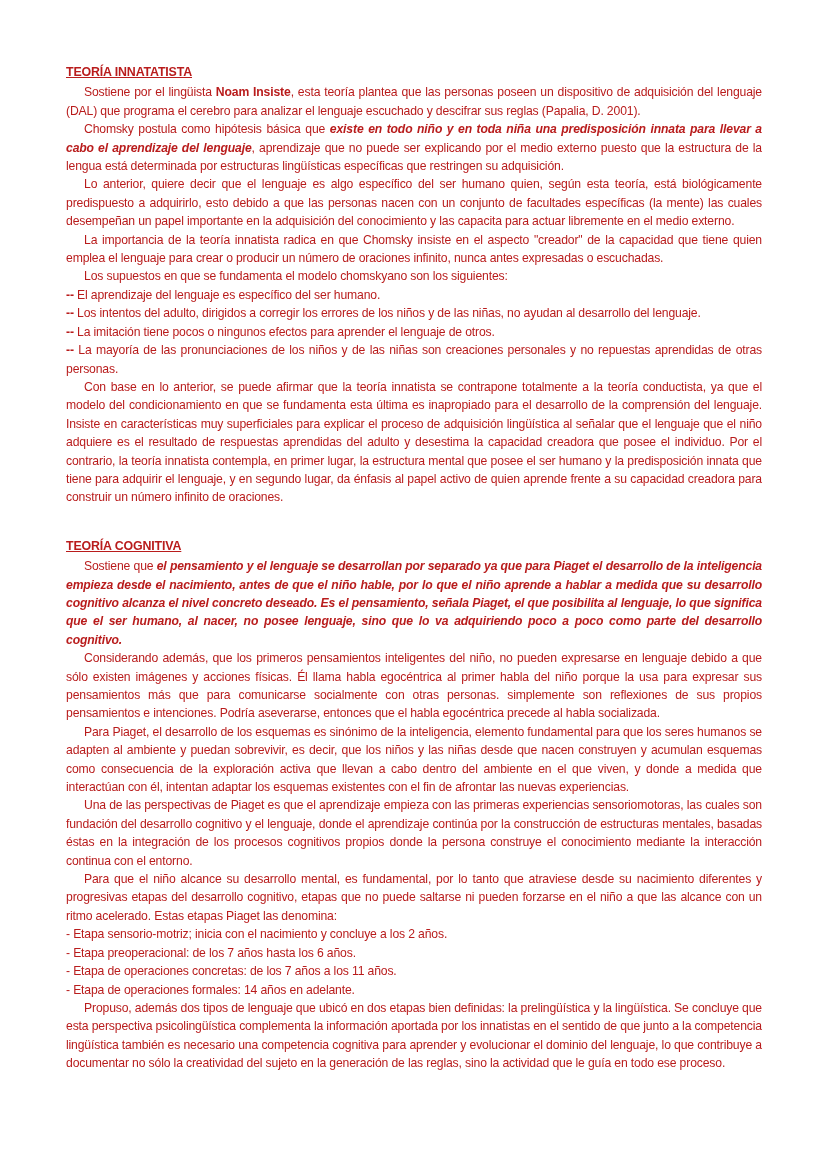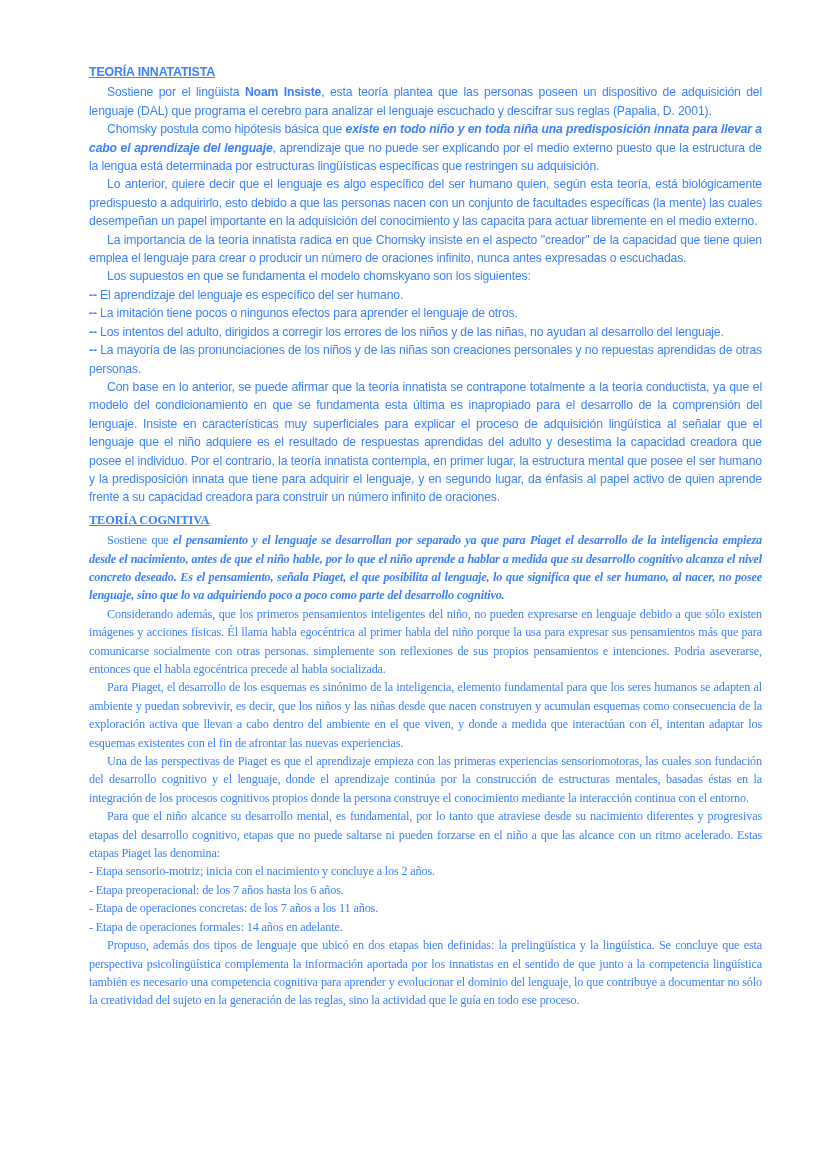--- a/index.html
+++ b/index.html
@@ -6,31 +6,31 @@
     margin: 0;
     padding: 0;
     background: #ffffff;
   }
   .page {
     position: relative;
     width: 828px;
     height: 1171px;
     background: #ffffff;
     box-sizing: border-box;
-    padding: 63px 66px 0 89px;
+    padding: 63px 66px 0 66px;
     font-family: "Liberation Sans", "DejaVu Sans", sans-serif;
     font-size: 12.2px;
     line-height: 18.4px;
     letter-spacing: -0.15px;
-    color: #3b82f6;
+    color: #b91c1c;
     text-align: justify;
     overflow: hidden;
   }
   .doc-section { margin: 0; }
-  .doc-section + .doc-section { margin-top: 4px; font-family: Liberation Serif, serif; }
+  .doc-section + .doc-section { margin-top: 30px; }
   .heading {
     font-size: 12.4px;
     font-weight: bold;
     text-decoration: underline;
     margin: 0 0 2px 0;
     text-align: left;
   }
   p {
     margin: 0;
     padding: 0;
@@ -45,22 +45,22 @@
 <main class="page">
   <div>
       <section class="doc-section">
         <h2 class="heading">TEORÍA INNATATISTA</h2>
         <p class="indent"><span>Sostiene por el lingüista </span><span class="b">Noam Insiste</span><span>, esta teoría plantea que las personas poseen un dispositivo de adquisición del lenguaje (DAL) que programa el cerebro para analizar el lenguaje escuchado y descifrar sus reglas (Papalia, D. 2001).</span></p>
         <p class="indent"><span>Chomsky postula como hipótesis básica que </span><span class="bi">existe en todo niño y en toda niña una predisposición innata para llevar a cabo el aprendizaje del lenguaje</span><span>, aprendizaje que no puede ser explicando por el medio externo puesto que la estructura de la lengua está determinada por estructuras lingüísticas específicas que restringen su adquisición.</span></p>
         <p class="indent"><span>Lo anterior, quiere decir que el lenguaje es algo específico del ser humano quien, según esta teoría, está biológicamente predispuesto a adquirirlo, esto debido a que las personas nacen con un conjunto de facultades específicas (la mente) las cuales desempeñan un papel importante en la adquisición del conocimiento y las capacita para actuar libremente en el medio externo.</span></p>
         <p class="indent"><span>La importancia de la teoría innatista radica en que Chomsky insiste en el aspecto "creador" de la capacidad que tiene quien emplea el lenguaje para crear o producir un número de oraciones infinito, nunca antes expresadas o escuchadas.</span></p>
         <p class="indent"><span>Los supuestos en que se fundamenta el modelo chomskyano son los siguientes:</span></p>
         <p><span class="b">--</span><span> El aprendizaje del lenguaje es específico del ser humano.</span></p>
+        <p><span class="b">--</span><span> Los intentos del adulto, dirigidos a corregir los errores de los niños y de las niñas, no ayudan al desarrollo del lenguaje.</span></p>
         <p><span class="b">--</span><span> La imitación tiene pocos o ningunos efectos para aprender el lenguaje de otros.</span></p>
-        <p><span class="b">--</span><span> Los intentos del adulto, dirigidos a corregir los errores de los niños y de las niñas, no ayudan al desarrollo del lenguaje.</span></p>
         <p><span class="b">--</span><span> La mayoría de las pronunciaciones de los niños y de las niñas son creaciones personales y no repuestas aprendidas de otras personas.</span></p>
         <p class="indent"><span>Con base en lo anterior, se puede afirmar que la teoría innatista se contrapone totalmente a la teoría conductista, ya que el modelo del condicionamiento en que se fundamenta esta última es inapropiado para el desarrollo de la comprensión del lenguaje. Insiste en características muy superficiales para explicar el proceso de adquisición lingüística al señalar que el lenguaje que el niño adquiere es el resultado de respuestas aprendidas del adulto y desestima la capacidad creadora que posee el individuo. Por el contrario, la teoría innatista contempla, en primer lugar, la estructura mental que posee el ser humano y la predisposición innata que tiene para adquirir el lenguaje, y en segundo lugar, da énfasis al papel activo de quien aprende frente a su capacidad creadora para construir un número infinito de oraciones.</span></p>
       </section>
       <section class="doc-section">
         <h2 class="heading">TEORÍA COGNITIVA</h2>
         <p class="indent"><span>Sostiene que </span><span class="bi">el pensamiento y el lenguaje se desarrollan por separado ya que para Piaget el desarrollo de la inteligencia empieza desde el nacimiento, antes de que el niño hable, por lo que el niño aprende a hablar a medida que su desarrollo cognitivo alcanza el nivel concreto deseado. Es el pensamiento, señala Piaget, el que posibilita al lenguaje, lo que significa que el ser humano, al nacer, no posee lenguaje, sino que lo va adquiriendo poco a poco como parte del desarrollo cognitivo.</span></p>
         <p class="indent"><span>Considerando además, que los primeros pensamientos inteligentes del niño, no pueden expresarse en lenguaje debido a que sólo existen imágenes y acciones físicas. Él llama habla egocéntrica al primer habla del niño porque la usa para expresar sus pensamientos más que para comunicarse socialmente con otras personas. simplemente son reflexiones de sus propios pensamientos e intenciones. Podría aseverarse, entonces que el habla egocéntrica precede al habla socializada.</span></p>
         <p class="indent"><span>Para Piaget, el desarrollo de los esquemas es sinónimo de la inteligencia, elemento fundamental para que los seres humanos se adapten al ambiente y puedan sobrevivir, es decir, que los niños y las niñas desde que nacen construyen y acumulan esquemas como consecuencia de la exploración activa que llevan a cabo dentro del ambiente en el que viven, y donde a medida que interactúan con él, intentan adaptar los esquemas existentes con el fin de afrontar las nuevas experiencias.</span></p>
         <p class="indent"><span>Una de las perspectivas de Piaget es que el aprendizaje empieza con las primeras experiencias sensoriomotoras, las cuales son fundación del desarrollo cognitivo y el lenguaje, donde el aprendizaje continúa por la construcción de estructuras mentales, basadas éstas en la integración de los procesos cognitivos propios donde la persona construye el conocimiento mediante la interacción continua con el entorno.</span></p>
         <p class="indent"><span>Para que el niño alcance su desarrollo mental, es fundamental, por lo tanto que atraviese desde su nacimiento diferentes y progresivas etapas del desarrollo cognitivo, etapas que no puede saltarse ni pueden forzarse en el niño a que las alcance con un ritmo acelerado. Estas etapas Piaget las denomina:</span></p>

